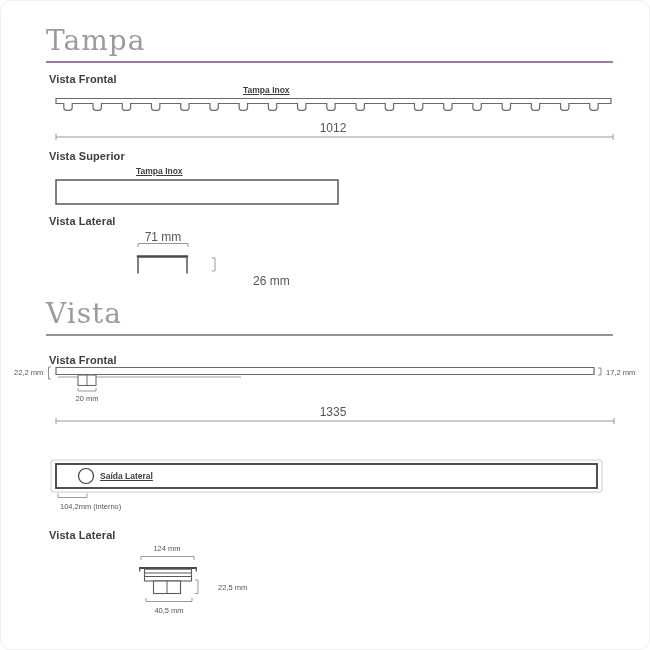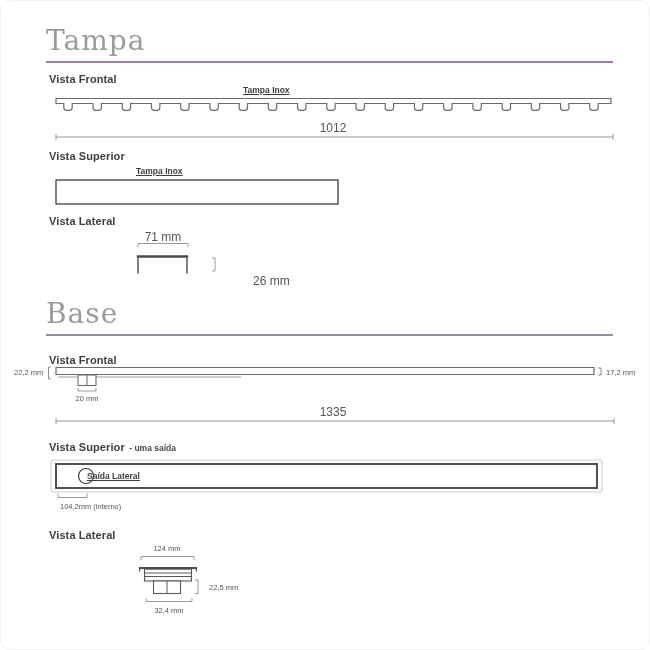--- a/index.html
+++ b/index.html
@@ -134,34 +134,30 @@
   <div class="abs part-label" style="left:242px;top:84px;">Tampa Inox</div>
   <div class="abs dim-text center" style="left:302px;top:120px;width:60px;">1012</div>
 
   <div class="abs view-label" style="left:48px;top:149px;">Vista Superior</div>
   <div class="abs part-label" style="left:135px;top:165px;">Tampa Inox</div>
 
   <div class="abs view-label" style="left:48px;top:214px;">Vista Lateral</div>
   <div class="abs dim-text center" style="left:132px;top:229px;width:60px;">71 mm</div>
   <div class="abs dim-text" style="left:227px;top:273px;margin-left:25px;">26 mm</div>
 
-  <div class="abs section-title" style="left:45px;top:299px;">Base</div>
+  <div class="abs section-title" style="left:45px;top:299px;">Vista</div>
   <div class="abs rule" style="left: 45px; top: 333px; width: 567px; background: rgb(146, 145, 156);"></div>
 
   <div class="abs view-label" style="left:48px;top:353px;">Vista Frontal</div>
   <div class="abs dim-text-sm" style="left:13px;top:367px;">22,2 mm</div>
   <div class="abs dim-text-sm" style="left:605px;top:366.5px;">17,2 mm</div>
   <div class="abs dim-text-sm center" style="left:66px;top:393px;width:40px;">20 mm</div>
   <div class="abs dim-text center" style="left:302px;top:404px;width:60px;">1335</div>
 
-  <div class="abs" style="left:48px;top:436px;">
-    <span class="view-label">Vista Superior</span>
-    <span class="view-sublabel">- uma saída</span>
-  </div>
-  <div class="abs part-label" style="left:86px;top:470px;">Saída Lateral</div>
+  <div class="abs part-label" style="left:99px;top:470px;">Saída Lateral</div>
   <div class="abs dim-text-sm" style="left:59px;top:501px;">104,2mm (interno)</div>
 
   <div class="abs view-label" style="left:48px;top:528px;">Vista Lateral</div>
   <div class="abs dim-text-sm center" style="left:136px;top:543px;width:60px;">124 mm</div>
-  <div class="abs dim-text-sm" style="left:208px;top:582px;">22,5 mm</div>
-  <div class="abs dim-text-sm center" style="left:141px;top:605px;width:54px;">32,4 mm</div>
+  <div class="abs dim-text-sm" style="left:217px;top:582px;">22,5 mm</div>
+  <div class="abs dim-text-sm center" style="left:141px;top:605px;width:54px;">40,5 mm</div>
 
 </div>
 
 </body></html>

